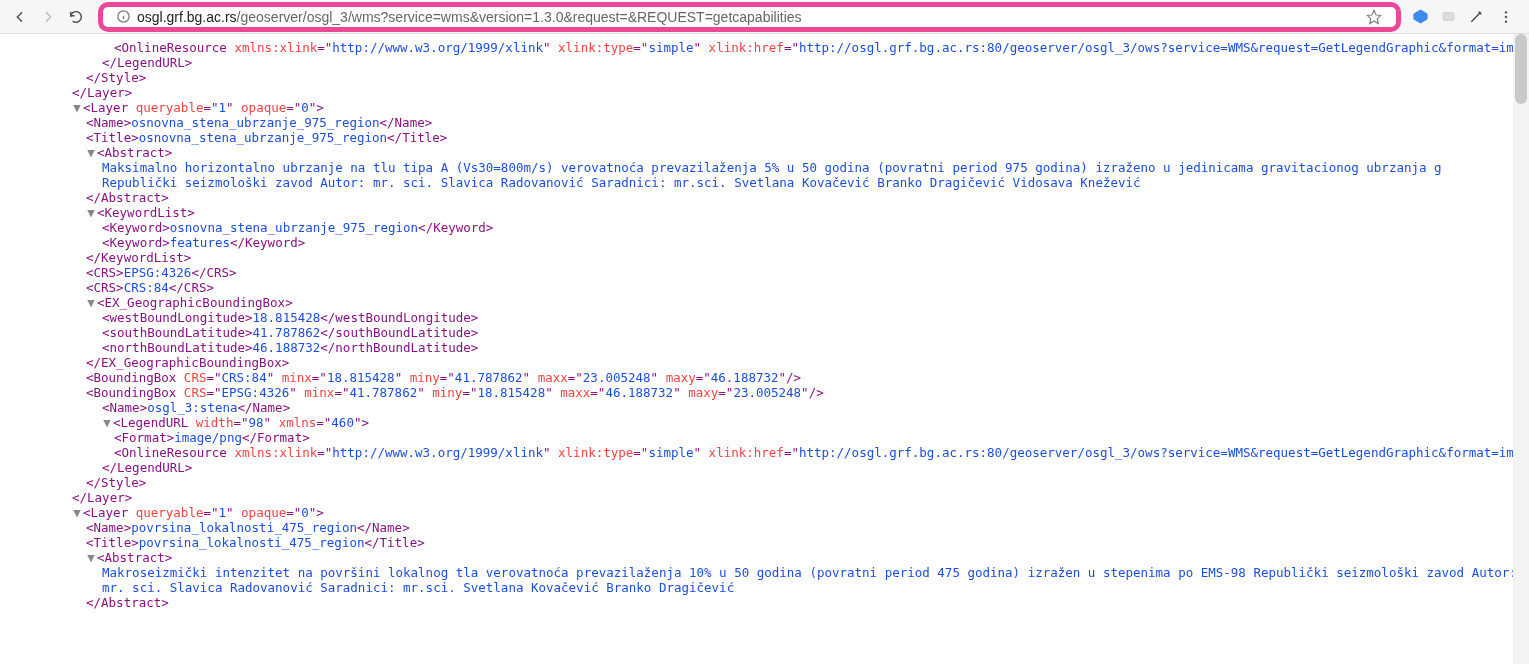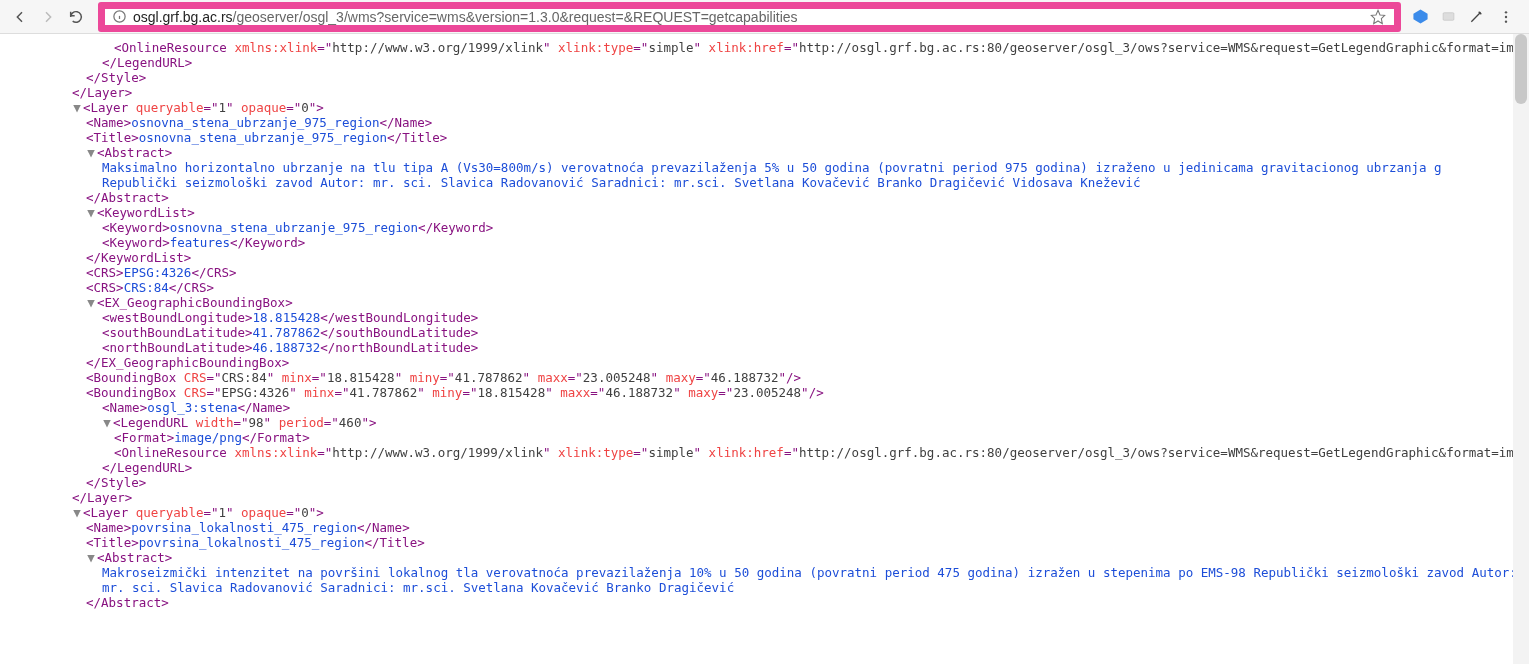--- a/index.html
+++ b/index.html
@@ -1,35 +1,35 @@
 <!DOCTYPE html>
 <html><head>
 <meta charset="utf-8">
 <style>
 * { box-sizing: border-box; margin: 0; padding: 0; }
 body { font-family: "DejaVu Sans", Arial, sans-serif; font-size: 13px; background: #fff; color: #333; width: 1529px; }
 .toolbar { height: 34px; display: flex; align-items: center; padding: 0 6px; border-bottom: 1px solid #ddd; background: #f6f6f6; }
 .nav-btn { width: 28px; height: 28px; display: flex; align-items: center; justify-content: center; color: #555; border-radius: 14px; cursor: pointer; }
 .nav-btn.disabled { color: #bbb; }
 .nav-btn svg { width: 16px; height: 16px; }
-.url-bar { flex: 1; height: 30px; margin: 0 4px 0 8px; border: 7px solid #ec4899; border-radius: 3px; display: flex; align-items: center; background: #fff; padding: 0 6px; }
+.url-bar { flex: 1; height: 30px; margin: 0 4px 0 8px; border: 5px solid #ec4899; border-radius: 10px; display: flex; align-items: center; background: #fff; padding: 0 12px; }
 .url-bar .info-icon { width: 16px; height: 16px; margin-right: 6px; display: flex; align-items: center; justify-content: center; }
 .url-bar .url-text { flex: 1; font-size: 14px; color: #333; white-space: nowrap; overflow: hidden; font-family: Arial, sans-serif; }
 .url-bar .url-text .host { color: #222; }
 .url-bar .url-text .path { color: #666; }
 .star-btn { width: 20px; height: 20px; display: flex; align-items: center; justify-content: center; color: #666; cursor: pointer; }
 .right-icons { display: flex; align-items: center; gap: 10px; padding: 0 6px; }
 .ext-icon { width: 18px; height: 18px; display: flex; align-items: center; justify-content: center; }
 .menu-btn { width: 22px; height: 22px; display: flex; align-items: center; justify-content: center; color: #555; cursor: pointer; }
 
 .content { padding: 6px 0 10px 0; overflow-x: auto; }
 .xml { font-family: "DejaVu Sans Mono", Menlo, Consolas, monospace; font-size: 12.5px; line-height: 15px; white-space: nowrap; color: #000; padding-left: 8px; }
 .tag { color: #881280; }
 .attr { color: #ef4444; }
-.val { color: #404040; }
+.val { color: #1d4ed8; }
 .txt { color: #1d4ed8; }
 .toggle { color: #888; display: inline-block; width: 10px; text-align: center; user-select: none; cursor: pointer; margin-right: 1px; }
 .line { display: block; }
 .i1 { padding-left: 64px; }
 .i2 { padding-left: 78px; }
 .i3 { padding-left: 94px; }
 .i4 { padding-left: 106px; }
 .scroller { position:absolute; right:0; top:34px; bottom:0; width:16px; background:#f3f3f3; }
 .thumb { position:absolute; left:2px; right:2px; top:0; height:70px; background:#c8c8c8; border-radius:6px; }
 </style>
@@ -116,21 +116,21 @@
 <span class="line i2"><span class="tag">&lt;<span>CRS</span>&gt;</span><span class="txt">EPSG:4326</span><span class="tag">&lt;/<span>CRS</span>&gt;</span></span>
 <span class="line i2"><span class="tag">&lt;<span>CRS</span>&gt;</span><span class="txt">CRS:84</span><span class="tag">&lt;/<span>CRS</span>&gt;</span></span>
 <span class="line i2"><span class="toggle">▼</span><span class="tag">&lt;<span>EX_GeographicBoundingBox</span>&gt;</span></span>
 <span class="line i3"><span class="tag">&lt;<span>westBoundLongitude</span>&gt;</span><span class="txt">18.815428</span><span class="tag">&lt;/<span>westBoundLongitude</span>&gt;</span></span>
 <span class="line i3"><span class="tag">&lt;<span>southBoundLatitude</span>&gt;</span><span class="txt">41.787862</span><span class="tag">&lt;/<span>southBoundLatitude</span>&gt;</span></span>
 <span class="line i3"><span class="tag">&lt;<span>northBoundLatitude</span>&gt;</span><span class="txt">46.188732</span><span class="tag">&lt;/<span>northBoundLatitude</span>&gt;</span></span>
 <span class="line i2"><span class="tag">&lt;/<span>EX_GeographicBoundingBox</span>&gt;</span></span>
 <span class="line i2"><span class="tag">&lt;<span>BoundingBox</span></span> <span class="attr">CRS</span><span class="tag">="</span><span class="val">CRS:84</span><span class="tag">"</span> <span class="attr">minx</span><span class="tag">="</span><span class="val">18.815428</span><span class="tag">"</span> <span class="attr">miny</span><span class="tag">="</span><span class="val">41.787862</span><span class="tag">"</span> <span class="attr">maxx</span><span class="tag">="</span><span class="val">23.005248</span><span class="tag">"</span> <span class="attr">maxy</span><span class="tag">="</span><span class="val">46.188732</span><span class="tag">"/&gt;</span></span>
 <span class="line i2"><span class="tag">&lt;<span>BoundingBox</span></span> <span class="attr">CRS</span><span class="tag">="</span><span class="val">EPSG:4326</span><span class="tag">"</span> <span class="attr">minx</span><span class="tag">="</span><span class="val">41.787862</span><span class="tag">"</span> <span class="attr">miny</span><span class="tag">="</span><span class="val">18.815428</span><span class="tag">"</span> <span class="attr">maxx</span><span class="tag">="</span><span class="val">46.188732</span><span class="tag">"</span> <span class="attr">maxy</span><span class="tag">="</span><span class="val">23.005248</span><span class="tag">"/&gt;</span></span>
 <span class="line i3"><span class="tag">&lt;<span>Name</span>&gt;</span><span class="txt">osgl_3:stena</span><span class="tag">&lt;/<span>Name</span>&gt;</span></span>
-<span class="line i3"><span class="toggle">▼</span><span class="tag">&lt;<span>LegendURL</span></span> <span class="attr">width</span><span class="tag">="</span><span class="val">98</span><span class="tag">"</span> <span class="attr">period</span><span class="tag">="</span><span class="val">460</span><span class="tag">"&gt;</span></span>
+<span class="line i3"><span class="toggle">▼</span><span class="tag">&lt;<span>LegendURL</span></span> <span class="attr">width</span><span class="tag">="</span><span class="val">98</span><span class="tag">"</span> <span class="attr">xmlns</span><span class="tag">="</span><span class="val">460</span><span class="tag">"&gt;</span></span>
 <span class="line i4"><span class="tag">&lt;<span>Format</span>&gt;</span><span class="txt">image/png</span><span class="tag">&lt;/<span>Format</span>&gt;</span></span>
 <span class="line i4"><span class="tag">&lt;<span>OnlineResource</span></span> <span class="attr">xmlns:xlink</span><span class="tag">="</span><span class="val">http://www.w3.org/1999/xlink</span><span class="tag">"</span> <span class="attr">xlink:type</span><span class="tag">="</span><span class="val">simple</span><span class="tag">"</span> <span class="attr">xlink:href</span><span class="tag">="</span><span class="val">http://osgl.grf.bg.ac.rs:80/geoserver/osgl_3/ows?service=WMS&amp;request=GetLegendGraphic&amp;format=image%2Fpng&amp;width=20&amp;height=20&amp;layer=osnovna_stena_ubrzanje_975_region</span></span>
 <span class="line i3"><span class="tag">&lt;/<span>LegendURL</span>&gt;</span></span>
 <span class="line i2"><span class="tag">&lt;/<span>Style</span>&gt;</span></span>
 <span class="line i1"><span class="tag">&lt;/<span>Layer</span>&gt;</span></span>
 
 <span class="line i1"><span class="toggle">▼</span><span class="tag">&lt;<span>Layer</span></span> <span class="attr">queryable</span><span class="tag">="</span><span class="val">1</span><span class="tag">"</span> <span class="attr">opaque</span><span class="tag">="</span><span class="val">0</span><span class="tag">"&gt;</span></span>
 <span class="line i2"><span class="tag">&lt;<span>Name</span>&gt;</span><span class="txt">povrsina_lokalnosti_475_region</span><span class="tag">&lt;/<span>Name</span>&gt;</span></span>
 <span class="line i2"><span class="tag">&lt;<span>Title</span>&gt;</span><span class="txt">povrsina_lokalnosti_475_region</span><span class="tag">&lt;/<span>Title</span>&gt;</span></span>
 <span class="line i2"><span class="toggle">▼</span><span class="tag">&lt;<span>Abstract</span>&gt;</span></span>

